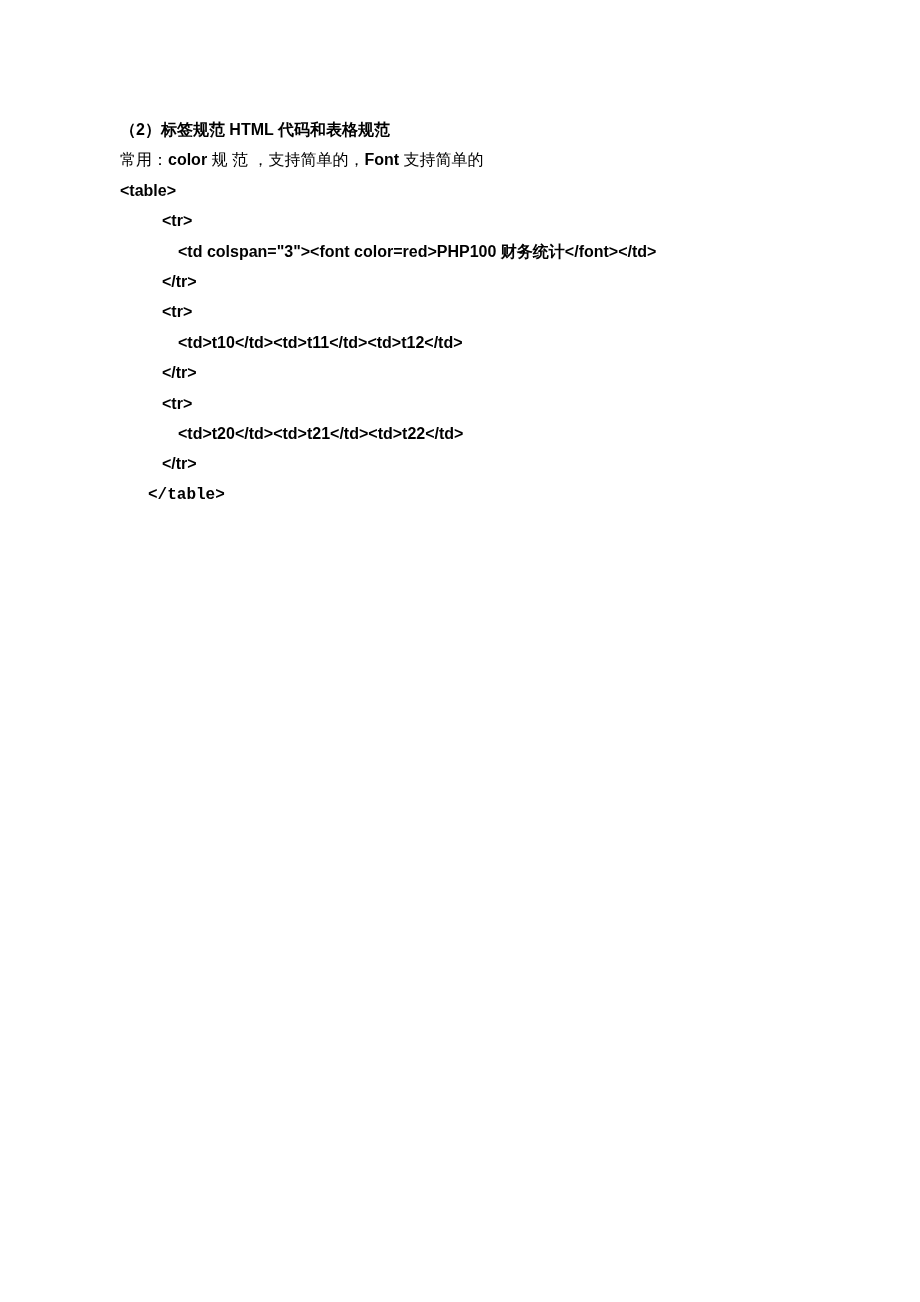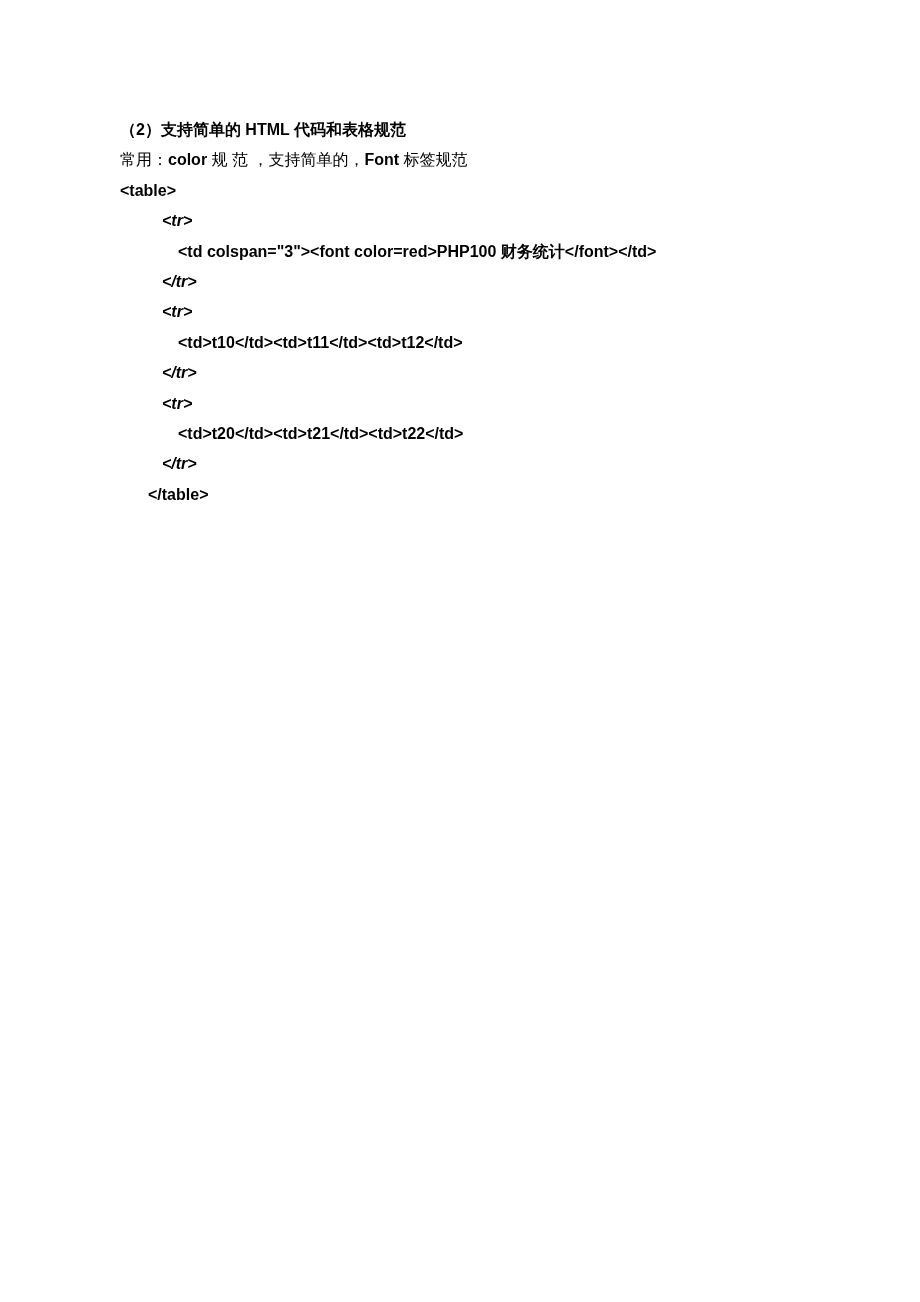--- a/index.html
+++ b/index.html
@@ -28,38 +28,38 @@
     }
     .bold-segment {
       font-weight: bold;
     }
     .code-line {
       font-weight: bold;
       white-space: pre;
     }
     .indent1 {
       padding-left: 42px;
-      font-style: italic;
     }
     .indent2 {
       padding-left: 58px;
     }
     .close-indent {
       padding-left: 28px;
+      font-family: Liberation Mono, monospace;
     }
   </style>
 </head>
 <body>
 
 <div class="heading-line">
-  <span class="heading-prefix">（2）</span><span>支持简单的 HTML 代码和表格规范</span>
+  <span class="heading-prefix">（2）</span><span>标签规范 HTML 代码和表格规范</span>
 </div>
 
 <div class="subheading">
-  <span>常用：</span><span class="bold-segment">color</span><span>  规 范 ，</span><span>支持简单的，</span><span class="bold-segment">Font</span><span> 标签规范</span>
+  <span>常用：</span><span class="bold-segment">color</span><span>  规 范 ，</span><span>支持简单的，</span><span class="bold-segment">Font</span><span> 支持简单的</span>
 </div>
 
 <div class="code-line">&lt;table&gt;</div>
 <div class="code-line indent1">&lt;tr&gt;</div>
 <div class="code-line indent2">&lt;td colspan="3"&gt;&lt;font color=red&gt;PHP100 财务统计&lt;/font&gt;&lt;/td&gt;</div>
 <div class="code-line indent1">&lt;/tr&gt;</div>
 <div class="code-line indent1">&lt;tr&gt;</div>
 <div class="code-line indent2">&lt;td&gt;t10&lt;/td&gt;&lt;td&gt;t11&lt;/td&gt;&lt;td&gt;t12&lt;/td&gt;</div>
 <div class="code-line indent1">&lt;/tr&gt;</div>
 <div class="code-line indent1">&lt;tr&gt;</div>

